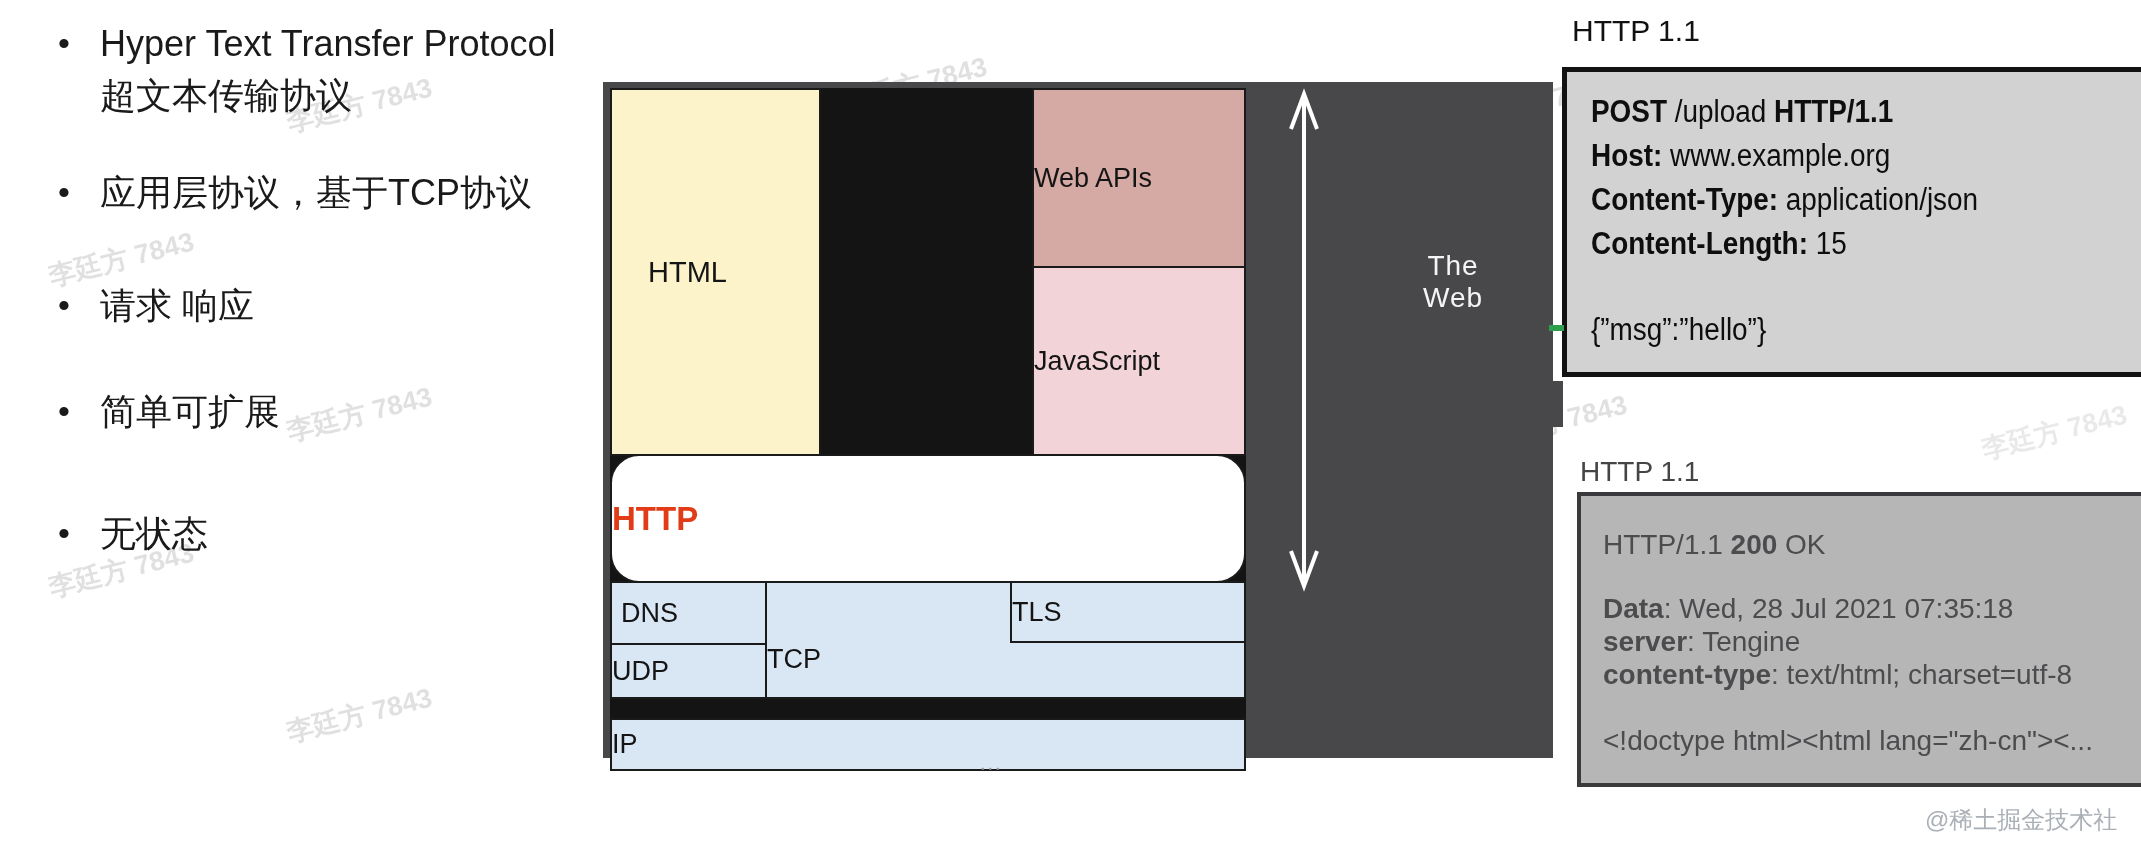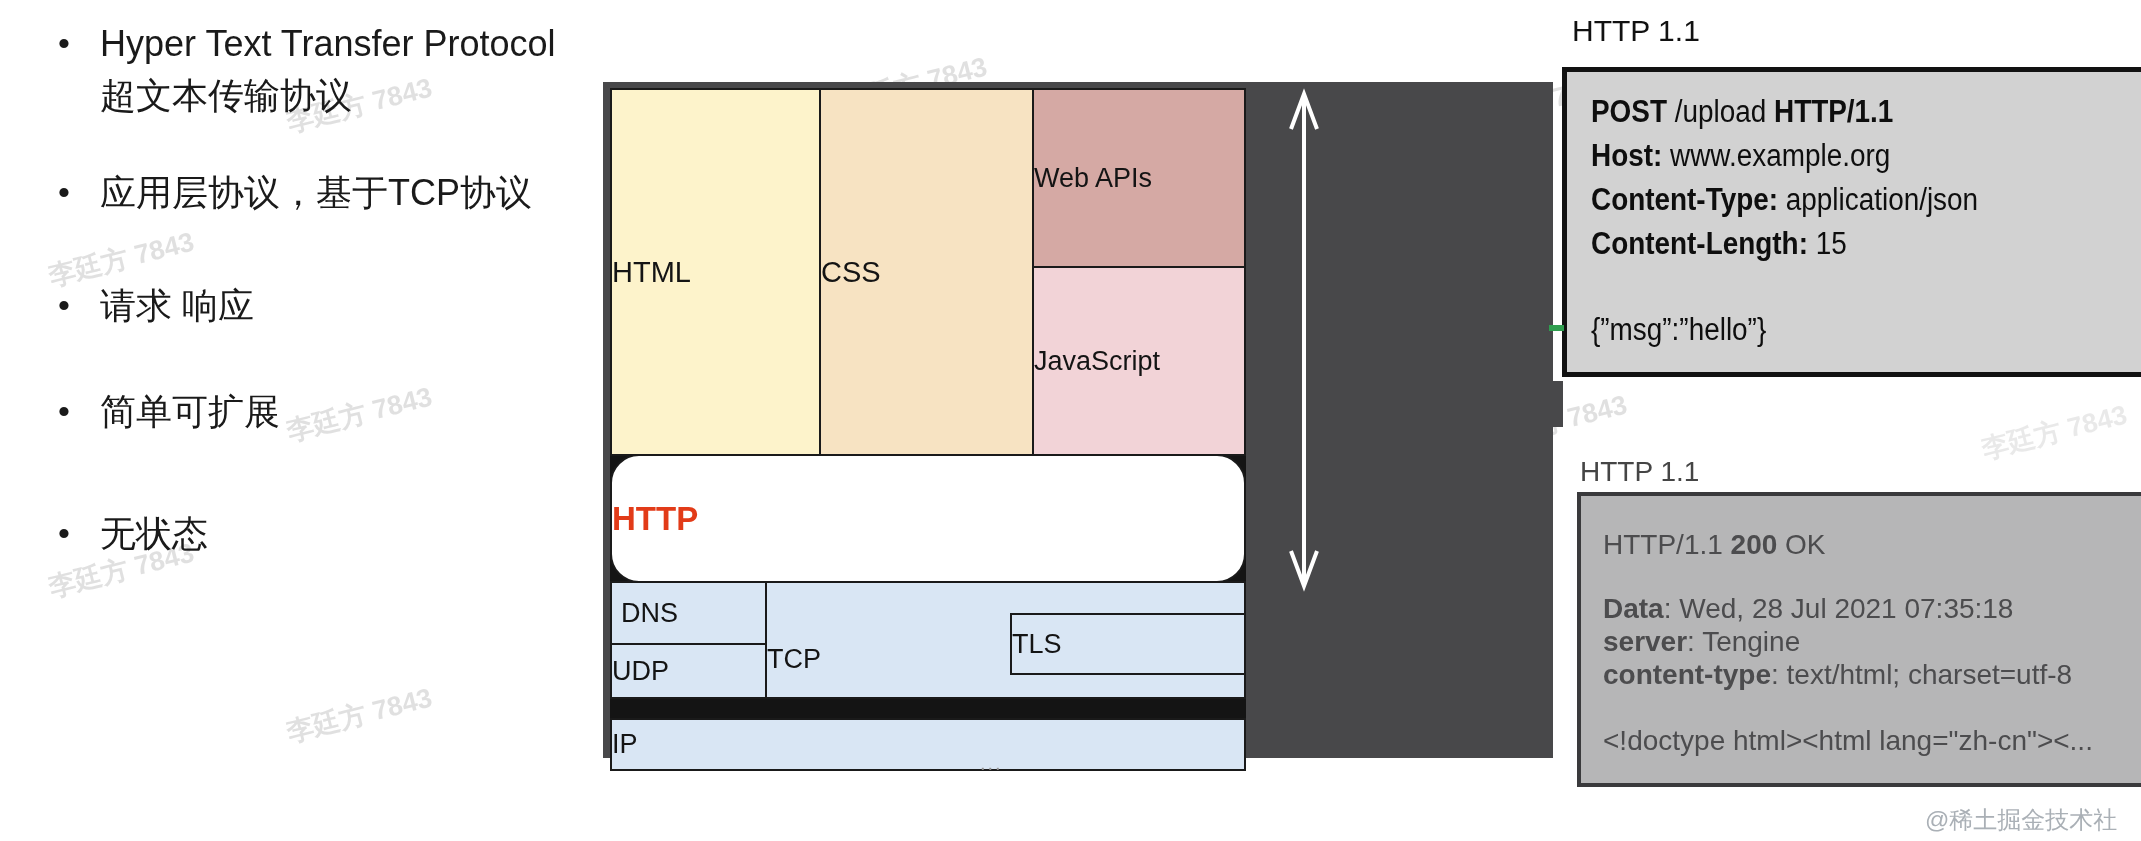--- a/index.html
+++ b/index.html
@@ -19,31 +19,31 @@
   .bullet .txt{font-size:36px;line-height:52px;}
   
   .web-container{position:absolute;left:603px;top:82px;width:950px;height:676px;background:#48484a;}
   .tab{position:absolute;left:950px;top:299px;width:10px;height:46px;background:#48484a;}
   .stack{position:absolute;left:7px;top:6px;width:636px;height:662px;background:#141414;}
   .cell{
     position:absolute;box-sizing:border-box;border:2px solid #1a1a1a;
     display:flex;align-items:center;justify-content:flex-start;
     font-size:27px;color:#141414;
   }
-  .c-html{left:0;top:0;width:211px;height:368px;background:#fdf3cb;font-size:29px;}
+  .c-html{left:0;top:0;width:211px;height:368px;background:#fdf3cb;font-size:29px;padding-left:36px;}
   .c-css{left:209px;top:0;width:215px;height:368px;background:#f7e3c2;font-size:29px;}
   .c-webapis{left:422px;top:0;width:214px;height:180px;background:#d5a9a4;}
   .c-js{left:422px;top:178px;width:214px;height:190px;background:#f2d3d7;}
   .c-http{left:0;top:366px;width:636px;height:129px;background:#ffffff;border-radius:29px;}
   .c-http span{font-size:33px;font-weight:bold;color:#e23b18;}
   .c-dns{left:0;top:493px;width:157px;height:64px;background:#d9e6f4;padding-left:9px;}
   .c-udp{left:0;top:555px;width:157px;height:56px;background:#d9e6f4;}
   .c-tcp{left:155px;top:493px;width:481px;height:118px;background:#d9e6f4;align-items:flex-end;}
   .c-tcp span{margin-bottom:22px;}
-  .c-tls{left:400px;top:493px;width:236px;height:62px;background:#d9e6f4;margin-top:32px;}
+  .c-tls{left:400px;top:493px;width:236px;height:62px;background:#d9e6f4;}
   .c-ip{left:0;top:630px;width:636px;height:53px;background:#d9e6f4;}
   .the-web{position:absolute;left:790px;top:168px;width:120px;text-align:center;
     font-size:28px;color:#f5f5f5;letter-spacing:1px;}
   .arrow{position:absolute;left:681px;top:3px;}
   .dots{position:absolute;left:980px;top:752px;font-size:20px;color:#8f8f8f;letter-spacing:2px;}
   
   .req-title{position:absolute;left:1572px;top:14px;font-size:30px;color:#111;}
   .req-box{
     position:absolute;left:1562px;top:67px;width:610px;height:310px;box-sizing:border-box;
     background:#d2d2d2;border:5px solid #121212;
@@ -118,23 +118,20 @@
     <span class="txt">无状态</span>
   </div>
 </div>
 
 <div class="web-container">
   <div class="tab"></div>
   <div class="stack">
     <div class="cell c-html">
       <span>HTML</span>
     </div>
-    <div class="cell c-css">
-      <span>CSS</span>
-    </div>
     <div class="cell c-webapis">
       <span>Web APIs</span>
     </div>
     <div class="cell c-js">
       <span>JavaScript</span>
     </div>
     <div class="cell c-http">
       <span>HTTP</span>
     </div>
     <div class="cell c-tcp">
@@ -151,20 +148,21 @@
     </div>
     <div class="cell c-ip">
       <span>IP</span>
     </div>
   </div>
   <svg class="arrow" width="40" height="510" viewBox="0 0 40 510">
     <line x1="20" y1="14" x2="20" y2="496" stroke="#ffffff" stroke-width="4"></line>
     <polyline points="7,44 20,9 33,44" fill="none" stroke="#ffffff" stroke-width="4"></polyline>
     <polyline points="7,466 20,501 33,466" fill="none" stroke="#ffffff" stroke-width="4"></polyline>
   </svg>
+  <span class="the-web">The Web</span>
 </div>
 <span class="dots">...</span>
 
 <div class="req-title">HTTP 1.1</div>
 <div class="req-box">
   <div class="req-text">
     <div><b>POST</b><span> /upload </span><b>HTTP/1.1</b></div>
     <div><b>Host:</b><span> www.example.org</span></div>
     <div><b>Content-Type:</b><span> application/json</span></div>
     <div><b>Content-Length:</b><span> 15</span></div>

